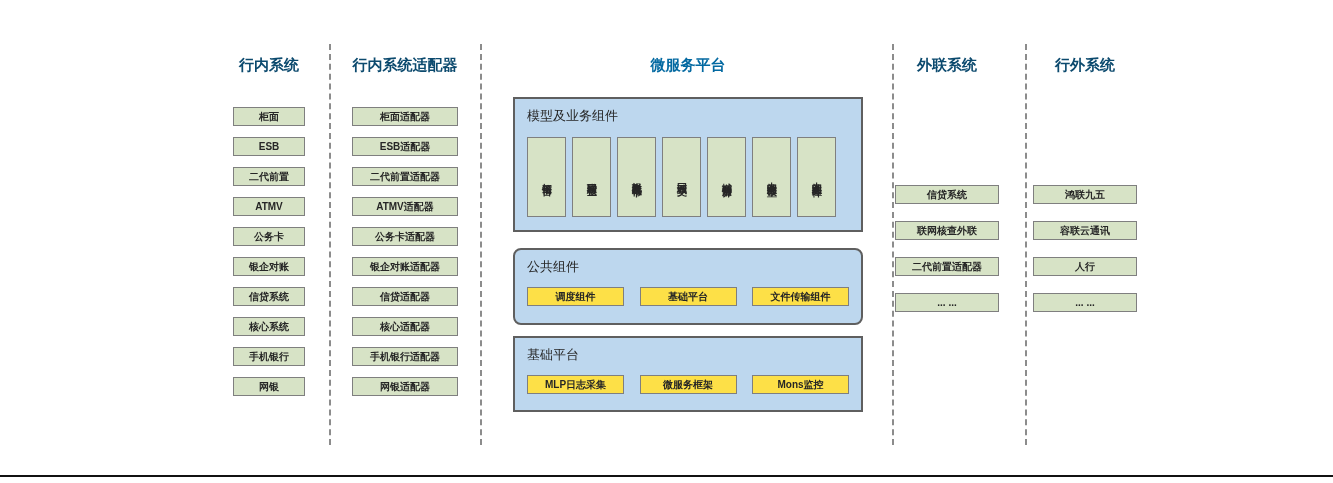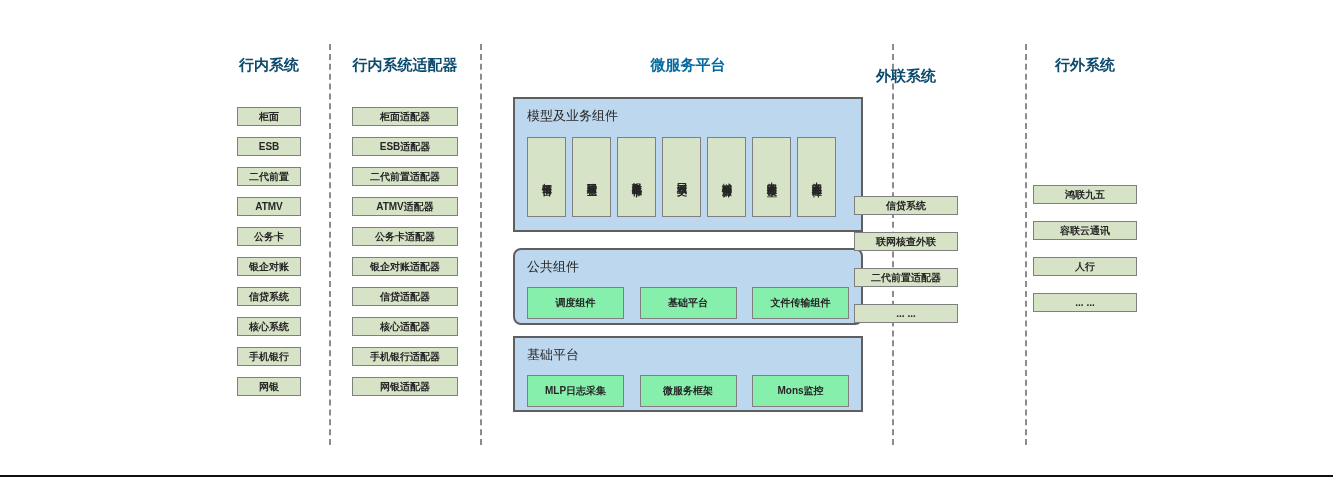--- a/index.html
+++ b/index.html
@@ -11,49 +11,49 @@
   .vline.l1{left:329px;} .vline.l2{left:480px;} .vline.l3{left:892px;} .vline.l4{left:1025px;}
 
   
   .bottom-rule{position:absolute;left:0;top:475px;width:1333px;height:2px;background:#111111;}
 
   
   .col{position:absolute;top:56px;display:flex;flex-direction:column;align-items:center;}
   .col-title{font-size:15px;font-weight:bold;color:#0c4a6e;line-height:18px;white-space:nowrap;}
   .boxlist{display:flex;flex-direction:column;align-items:center;}
   .col1{left:204px;width:130px;} .col2{left:340px;width:130px;}
-  .col4{left:841px;width:130px;margin-top:11px;} .col5{left:1020px;width:130px;}
+  .col4{left:882px;width:130px;} .col5{left:1020px;width:130px;}
   .col1 .boxlist,.col2 .boxlist{margin-top:33px;}
   .col4 .boxlist,.col5 .boxlist{margin-top:111px;}
 
   .gbox{background:#d7e3c6;border:1.5px solid #7f7f7f;box-sizing:border-box;height:19px;
         display:flex;align-items:center;justify-content:center;
         font-size:10px;font-weight:bold;color:#262626;white-space:nowrap;}
-  .col1 .gbox{width:64px;margin-bottom:11px;}
+  .col1 .gbox{width:72px;margin-bottom:11px;}
   .col2 .gbox{width:106px;margin-bottom:11px;}
   .col4 .gbox,.col5 .gbox{width:104px;margin-bottom:17px;}
 
   
   .platform-title{position:absolute;left:513px;top:56px;width:350px;text-align:center;
         font-size:15px;font-weight:bold;color:#0369a1;line-height:18px;}
   .panel{position:absolute;left:513px;width:350px;background:#bdd7ee;border:2px solid #5f5f5f;
         box-sizing:border-box;padding:8px 12px;}
   .panel-title{font-size:13px;color:#262626;line-height:17px;}
   .panel1{top:97px;height:135px;}
   .panel2{top:248px;height:77px;border-radius:8px;}
   .panel3{top:336px;height:76px;}
 
   .vrow{display:flex;gap:6px;margin-top:13px;}
   .vbox{width:39px;height:80px;background:#d7e3c6;border:1.5px solid #7f7f7f;box-sizing:border-box;
         display:flex;align-items:center;justify-content:center;
         writing-mode:vertical-rl;text-orientation:upright;
         font-size:10px;font-weight:bold;color:#262626;letter-spacing:1px;line-height:1;}
 
   .hrow{display:flex;justify-content:space-between;margin-top:12px;}
-  .hbox{width:97px;height:32px;background:#86efac;border:1.5px solid #7f7f7f;box-sizing:border-box;
+  .hbox{width:97px;height:19px;background:#fde047;border:1.5px solid #7f7f7f;box-sizing:border-box;
         display:flex;align-items:center;justify-content:center;
         font-size:10px;font-weight:bold;color:#262626;white-space:nowrap;}
 </style>
 </head>
 <body>
 
 <div class="canvas">
 
   <div class="vline l1"></div>
   <div class="vline l2"></div>

